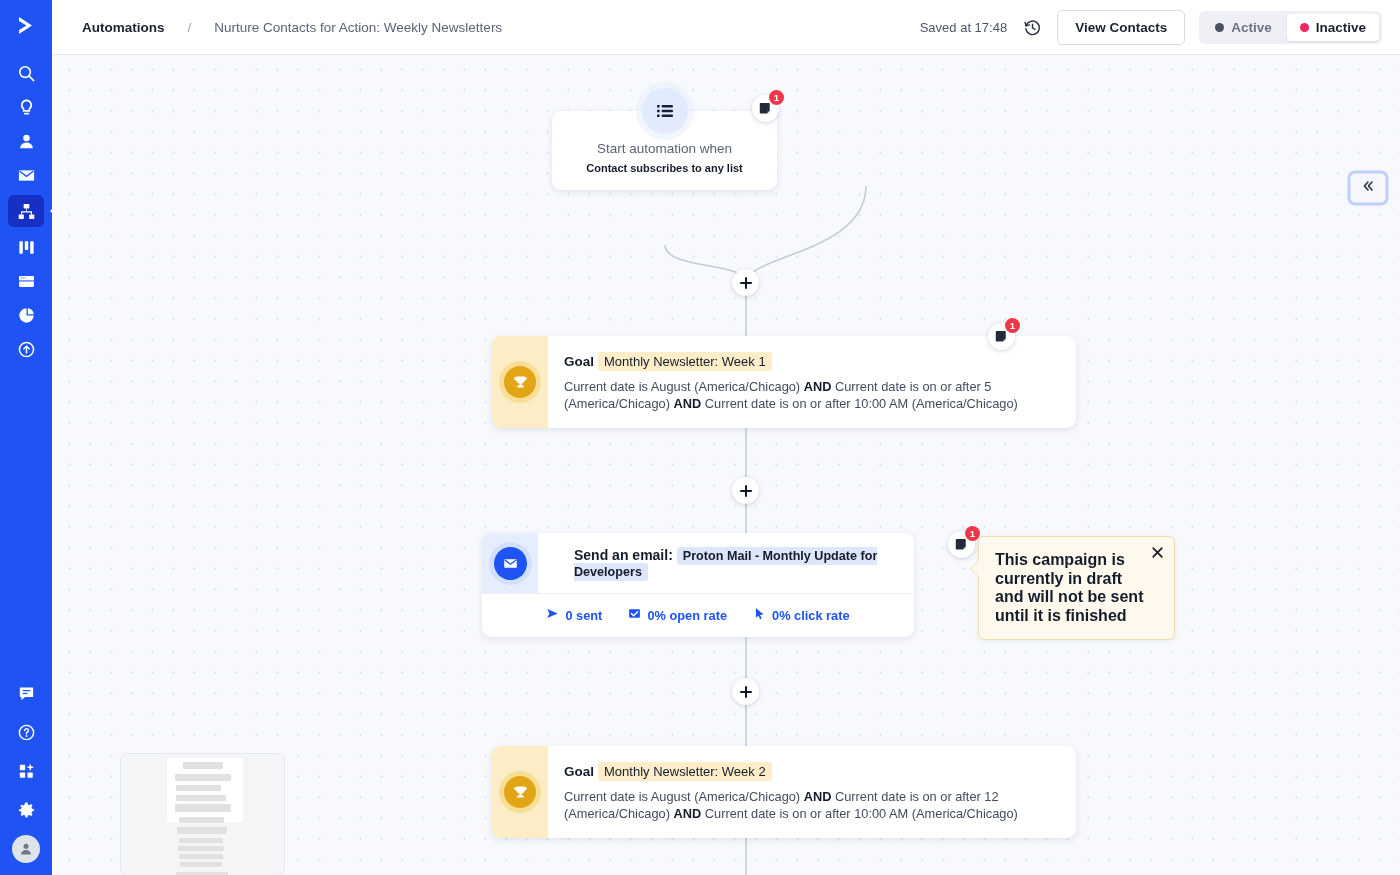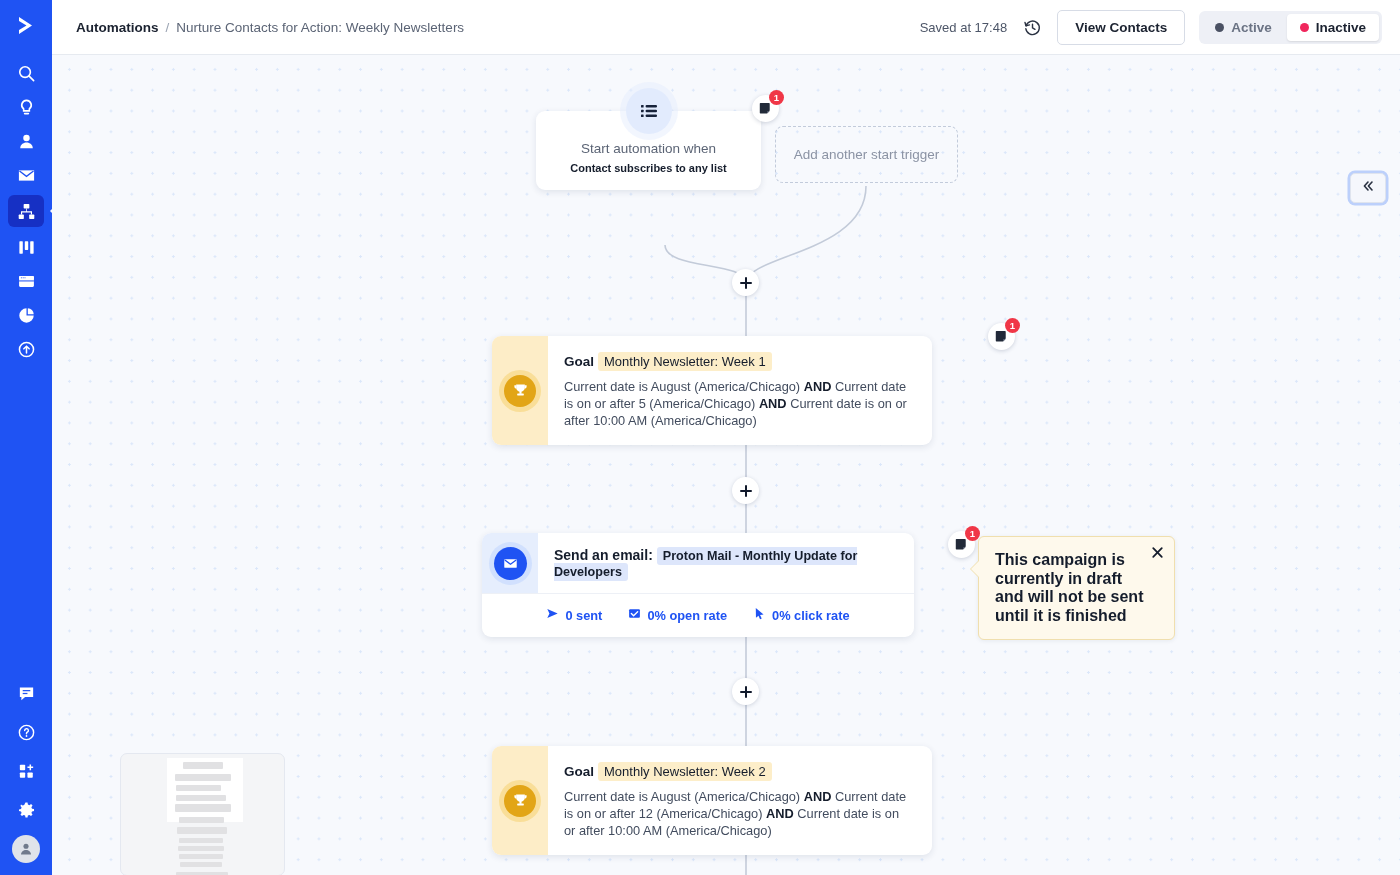--- a/index.html
+++ b/index.html
@@ -44,21 +44,21 @@
     background: #dfe3ea; display: flex; align-items: center; justify-content: center;
     cursor: pointer;
   }
 
   
   #topbar {
     position: absolute; left: 52px; top: 0; right: 0; height: 55px;
     background: #ffffff; border-bottom: 1px solid #e6eaf0;
     display: flex; align-items: center; z-index: 30;
   }
-  #breadcrumb { margin-left: 24px; font-size: 13.5px; display: flex; align-items: center; gap: 7px; white-space: nowrap; }
+  #breadcrumb { margin-left: 30px; font-size: 13.5px; display: flex; align-items: center; gap: 23px; white-space: nowrap; }
   .bc-root { font-weight: bold; color: #1b2230; cursor: pointer; }
   .bc-sep { color: #9aa3b2; }
   .bc-leaf { color: #5b6475; }
   #topbar-right { margin-left: auto; margin-right: 18px; display: flex; align-items: center; gap: 14px; }
   .saved-text { font-size: 13px; color: #4d5668; white-space: nowrap; }
   .history-btn { width: 22px; height: 22px; display: flex; align-items: center; justify-content: center; cursor: pointer; }
   .view-contacts {
     border: 1px solid #d7dce6; border-radius: 5px;
     padding: 9px 17px; font-size: 13.5px; font-weight: bold; color: #1b2230;
     background: #fff; cursor: pointer; white-space: nowrap;
@@ -82,21 +82,21 @@
     background-image: radial-gradient(#dbe7fa 1.4px, transparent 1.4px);
     background-size: 20.8px 20.8px;
     background-position: 7px 4px;
     overflow: hidden;
   }
   #flow { position: absolute; left: 0; top: 0; width: 1348px; height: 820px; }
   #wires { position: absolute; left: 0; top: 0; width: 1348px; height: 820px; pointer-events: none; }
 
   
   .trigger-card {
-    position: absolute; left: 484px; top: 56px; width: 225px;
+    position: absolute; left: 500px; top: 56px; width: 225px;
     background: #fff; border-radius: 9px;
     box-shadow: 0 2px 7px rgba(30,45,80,.11);
     padding: 30px 14px 16px; text-align: center;
   }
   .trigger-icon {
     position: absolute; left: 50%; top: -23px; transform: translateX(-50%);
     width: 46px; height: 46px; border-radius: 50%;
     background: #e2ebfd; display: flex; align-items: center; justify-content: center;
     box-shadow: 0 0 0 6px rgba(226,235,253,.45);
   }
@@ -118,21 +118,21 @@
     cursor: pointer; z-index: 5;
   }
   .plus-btn::before, .plus-btn::after {
     content: ""; position: absolute; background: #10192b; border-radius: 1px;
   }
   .plus-btn::before { width: 12px; height: 2px; }
   .plus-btn::after  { width: 2px; height: 12px; }
 
   
   .goal-card {
-    position: absolute; width: 440px; background: #fff;
+    position: absolute; width: 584px; background: #fff;
     border-radius: 9px; box-shadow: 0 2px 7px rgba(30,45,80,.11);
     display: flex; overflow: hidden; justify-content: center;
   }
   .goal-rail {
     width: 56px; flex: 0 0 56px; background: #fdedc7;
     display: flex; align-items: center; justify-content: center;
   }
   .goal-ico {
     width: 32px; height: 32px; border-radius: 50%; background: #e2a516;
     display: flex; align-items: center; justify-content: center;
@@ -157,21 +157,21 @@
   .email-top { display: flex; align-items: center; min-height: 60px; }
   .email-rail {
     width: 56px; flex: 0 0 56px; align-self: stretch; background: #e6eefd;
     display: flex; align-items: center; justify-content: center;
   }
   .email-ico {
     width: 33px; height: 33px; border-radius: 50%; background: #1f53f3;
     display: flex; align-items: center; justify-content: center;
     box-shadow: 0 0 0 5px rgba(200,218,253,.7);
   }
-  .email-title { padding: 0 16px; font-size: 14px; font-weight: bold; color: #151d2c; }
+  .email-title { padding: 0 16px; font-size: 14px; font-weight: bold; color: #151d2c; margin-left: 20px; }
   .email-chip {
     background: #dde6fb; color: #151d2c; padding: 2px 6px; border-radius: 3px;
     font-size: 12.6px; font-weight: bold; margin-left: 4px;
   }
   .email-stats {
     border-top: 1px solid #edf0f6; display: flex; align-items: center;
     justify-content: center; gap: 26px; padding: 13px 12px 14px;
   }
   .stat { display: flex; align-items: center; gap: 6px; font-size: 12.8px; font-weight: bold; color: #1f53f3; cursor: pointer; }
 
@@ -430,21 +430,20 @@
       </div>
 
       <div class="notes-badge" style="left:700px; top:40px;">
         <svg width="15" height="15" viewBox="0 0 16 16" fill="#222a39">
             <path d="M2.6 2.2h9.2a.7.7 0 0 1 .7.7v7.3l-3 3H2.6a.7.7 0 0 1-.7-.7V2.9a.7.7 0 0 1 .7-.7z"></path>
             <path d="M9.6 13.2v-2.4h2.9z" fill="#5a6274"></path>
           </svg>
         <span class="notes-count">1</span>
       </div>
 
-      <div class="add-trigger">Add another start trigger</div>
 
       <div class="plus-btn" style="left:680px; top:214px;"></div>
 
       <div class="goal-card" style="left:440px; top:281px;">
         <div class="goal-rail">
           <div class="goal-ico">
             <svg width="17" height="17" viewBox="0 0 18 18" fill="#fff">
                 <path d="M4.4 2.6h9.2v3.1a4.6 4.6 0 0 1-9.2 0z"></path>
                 <rect x="7.9" y="9.4" width="2.2" height="3.1"></rect>
                 <rect x="5.5" y="12.3" width="7" height="1.9" rx=".5"></rect>

